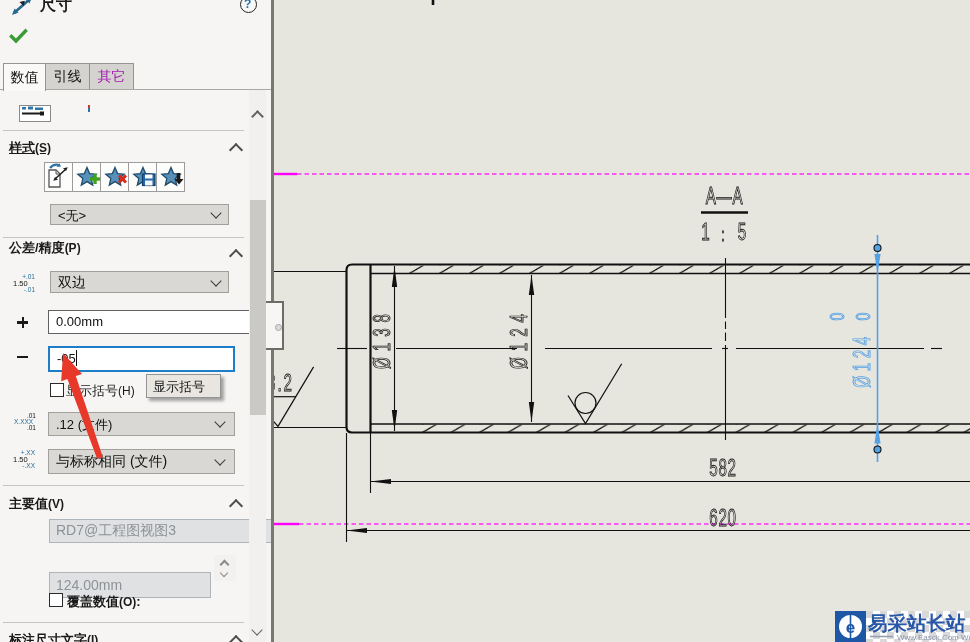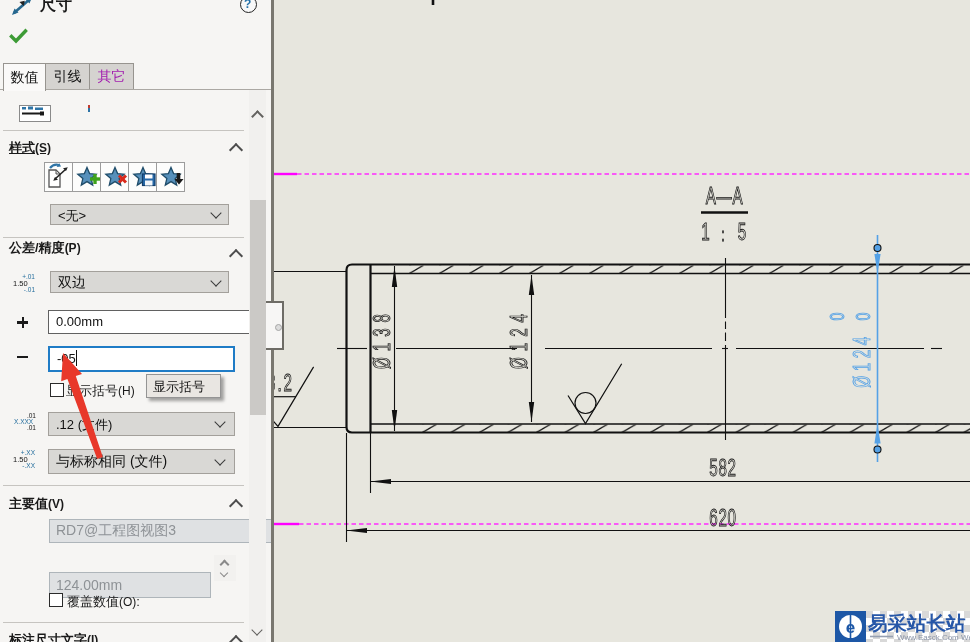--- a/index.html
+++ b/index.html
@@ -171,21 +171,21 @@
   </div>
 <div class="dfield" style="left:49px;top:572px;width:160px;height:24px;">
     <span style="position:absolute;left:6px;top:4px;">124.00mm</span>
   </div>
 
 <div class="abs" style="left:214px;top:555px;width:22px;height:26px;background:#F2F1EF;"></div>
 <div class="chevU" style="left:221px;top:561px;width:5px;height:5px;border-color:#8A8A8A;"></div>
 <div class="chevD" style="left:221px;top:570px;width:5px;height:5px;border-color:#8A8A8A;"></div>
 
 <div class="cb" style="left:49px;top:593px;"></div>
-<div class="lbl" style="left:67px;top:593px;">覆盖数值<span style="font-size:12px">(O)</span>:</div>
+<div class="lbl" style="left:67px;top:593px;font-weight:bold;">覆盖数值<span style="font-size:12px">(O)</span>:</div>
 
 <div class="divline" style="top:622px;"></div>
 <div class="hdr" style="left:9px;top:631px;">标注尺寸文字<span style="font-size:12px">(I)</span></div>
 <div class="chevU" style="left:231px;top:637px;"></div>
 
 <div class="abs" style="left:146px;top:374px;width:73px;height:22px;background:#E9E6E2;border:1px solid #949494;box-shadow:3px 3px 3px rgba(0,0,0,0.35);z-index:8;">
   <span style="position:absolute;left:6px;top:3px;font-size:13px;color:#111;white-space:nowrap;">显示括号</span>
 </div>
 
 <svg class="abs" style="left:40px;top:345px;z-index:9" width="80" height="125" viewBox="0 0 80 125">

